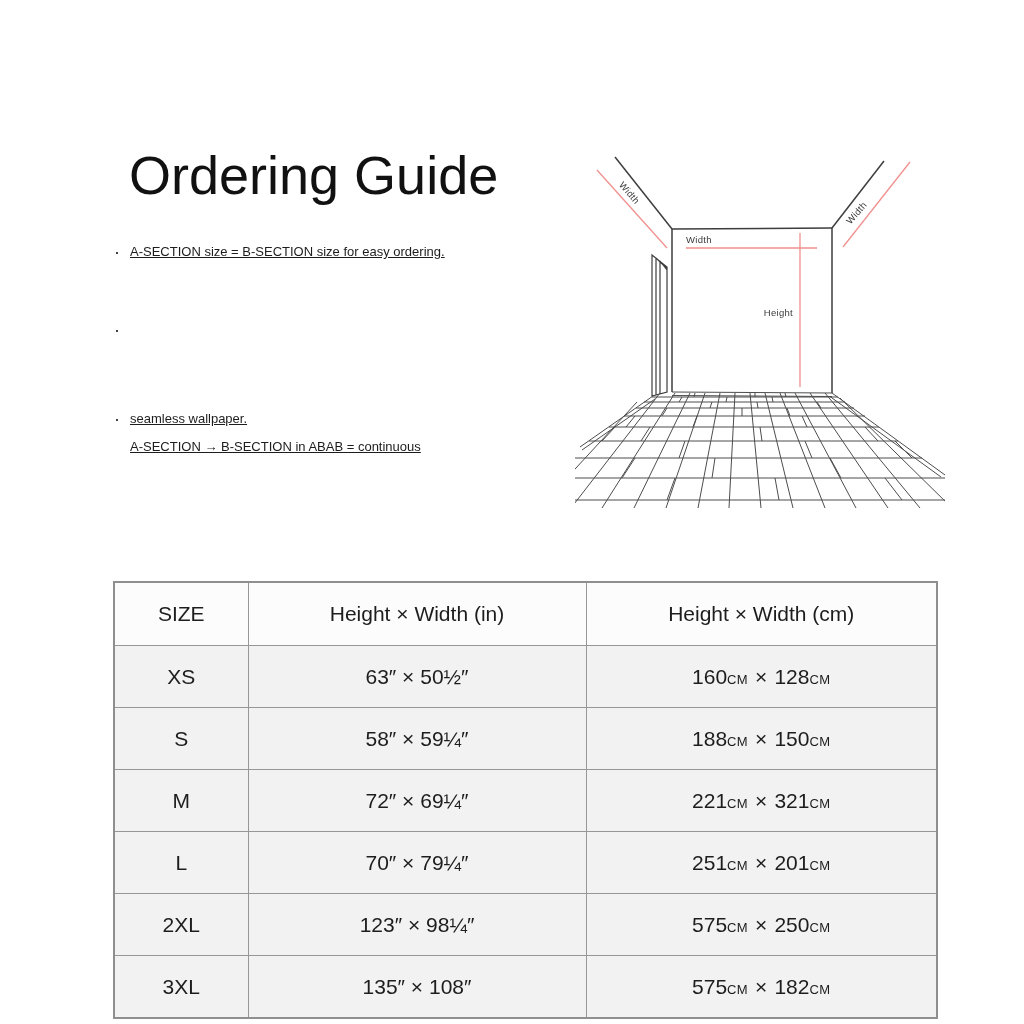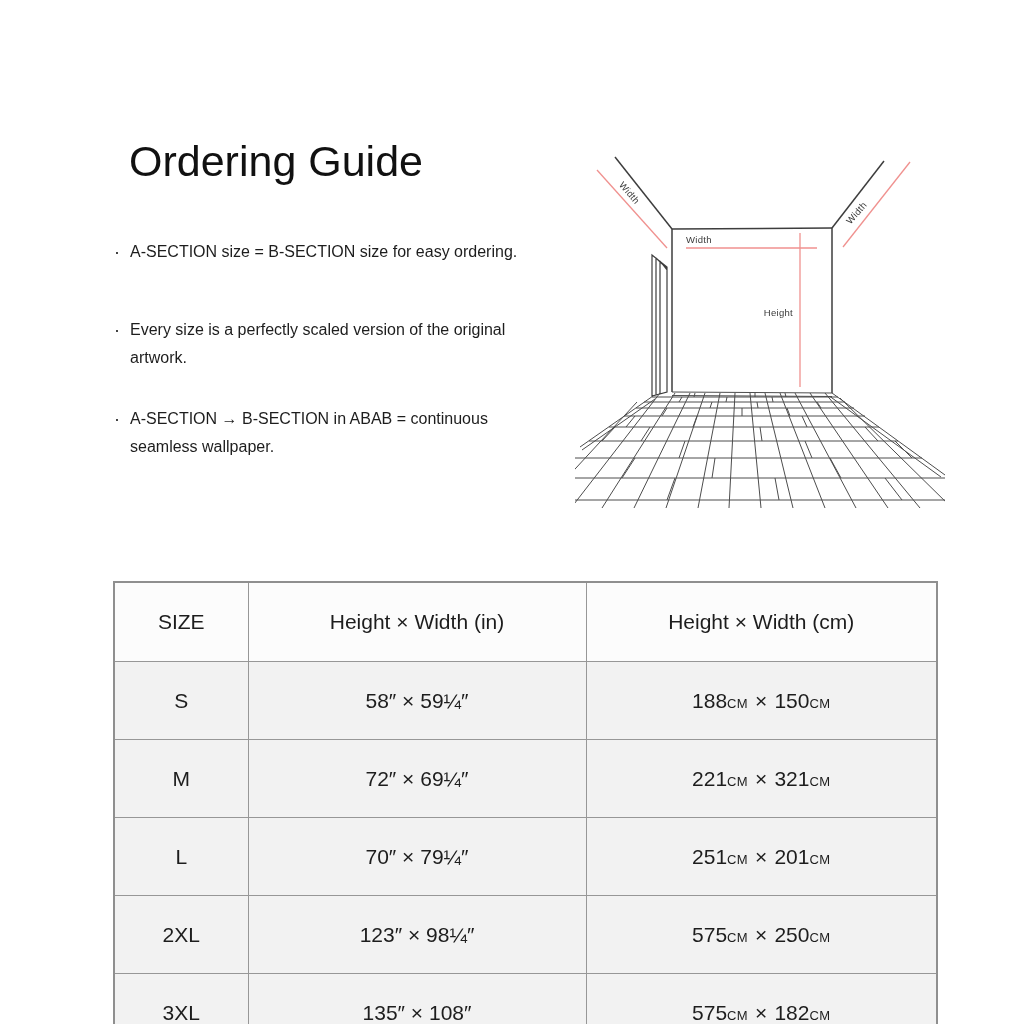--- a/index.html
+++ b/index.html
@@ -1,46 +1,46 @@
 <!DOCTYPE html>
 <html><head>
 <meta charset="utf-8">
 <style>
   html,body{margin:0;padding:0;}
   body{
     width:1024px;height:1024px;position:relative;background:#ffffff;
     font-family:"Liberation Sans","DejaVu Sans",sans-serif;color:#1d1d1d;overflow:hidden;
   }
   .page-title{
-    position:absolute;left:129px;top:108px;font-size:43px;font-weight:400;
+    position:absolute;left:129px;top:108px;font-size:54px;font-weight:400;
     letter-spacing:0px;color:#111;
   }
   .bullet{position:absolute;left:114px;display:flex;width:505px;}
   .bullet .marker{width:16px;font-size:18px;line-height:28px;flex:0 0 16px;}
-  .bullet .btext{font-size:16px;line-height:28px;}
+  .bullet .btext{font-size:13px;line-height:28px;text-decoration:underline;}
   .bullet.b1{top:238px;}
   .bullet.b2{top:316px;}
   .bullet.b3{top:405px;}
 
   
   .room{position:absolute;left:575px;top:140px;width:370px;height:380px;}
   .room path{fill:none;}
   .room .walls path{stroke-width:1.5;}
   .room .door path{stroke-width:1.2;}
   .room .floor path{stroke-width:1;}
   .room .measures path{stroke-width:1.3;}
   .room text{font-size:9.5px;letter-spacing:0.3px;}
 
   
   table.size-table{
     position:absolute;left:113px;top:581px;width:823px;
     border-collapse:collapse;table-layout:fixed;text-align:center;
     border:2px solid #8f8f8f;
   }
-  .size-table th,.size-table td{border:1px solid #979797;padding:16px;}
+  .size-table th,.size-table td{border:1px solid #979797;padding:8px;}
   .size-table th{
     background:#fcfcfc;font-weight:400;font-size:21px;height:46px;
   }
   .size-table td{background:#f2f2f2;font-size:21px;height:45px;}
   .size-table col.c1{width:134px;}
   .size-table col.c2{width:338px;}
   .size-table col.c3{width:351px;}
   .size-table .unit{font-size:13px;letter-spacing:0.4px;}
   .size-table .times{margin:0 7px;}
 </style>
@@ -51,30 +51,26 @@
 
 <div class="bullet b1">
   <span class="marker">·</span>
   <div class="btext">
     <div>A-SECTION size = B-SECTION size for easy ordering.</div>
     <div></div>
   </div>
 </div>
 <div class="bullet b2">
   <span class="marker">·</span>
-  <div class="btext">
-    <div>Every size is a perfectly scaled version of the original</div>
-    <div>artwork.</div>
-  </div>
 </div>
 <div class="bullet b3">
   <span class="marker">·</span>
   <div class="btext">
+    <div>seamless wallpaper.</div>
     <div>A-SECTION → B-SECTION in ABAB = continuous</div>
-    <div>seamless wallpaper.</div>
   </div>
 </div>
 
 <svg class="room" viewBox="0 0 370 380">
 
   <g class="walls" stroke="#3d3d3d">
     <path d="M97,89 L40,17"></path>
     <path d="M257,88 L309,21"></path>
     <path d="M97,89 L257,88"></path>
     <path d="M97,89 L97,252"></path>
@@ -115,20 +111,25 @@
     </colgroup>
   <thead>
     <tr>
       <th>SIZE</th>
       <th>Height × Width (in)</th>
       <th>Height × Width (cm)</th>
     </tr>
   </thead>
   <tbody>
     <tr>
+      <td>XS</td>
+      <td>63″ × 50½″</td>
+      <td><span>160</span><span class="unit">CM</span><span class="times">×</span><span>128</span><span class="unit">CM</span></td>
+    </tr>
+    <tr>
       <td>S</td>
       <td>58″ × 59¼″</td>
       <td><span>188</span><span class="unit">CM</span><span class="times">×</span><span>150</span><span class="unit">CM</span></td>
     </tr>
     <tr>
       <td>M</td>
       <td>72″ × 69¼″</td>
       <td><span>221</span><span class="unit">CM</span><span class="times">×</span><span>321</span><span class="unit">CM</span></td>
     </tr>
     <tr>

